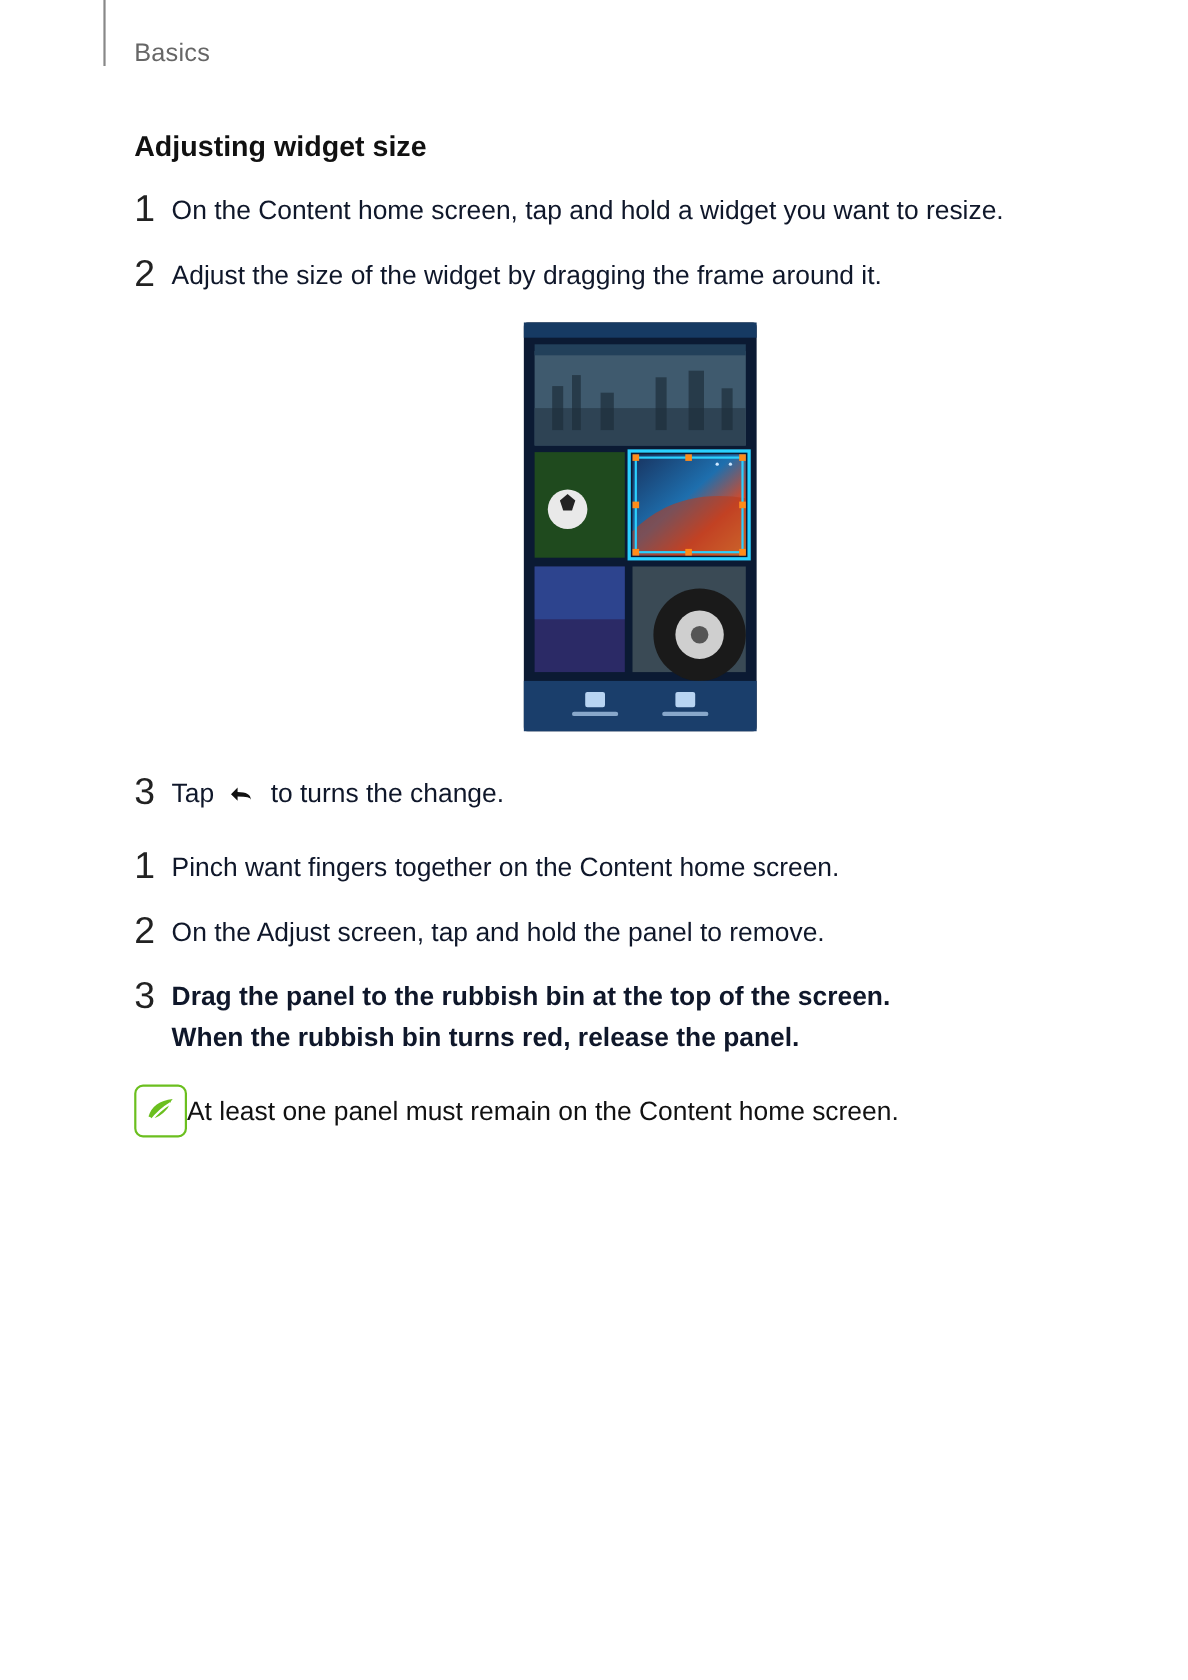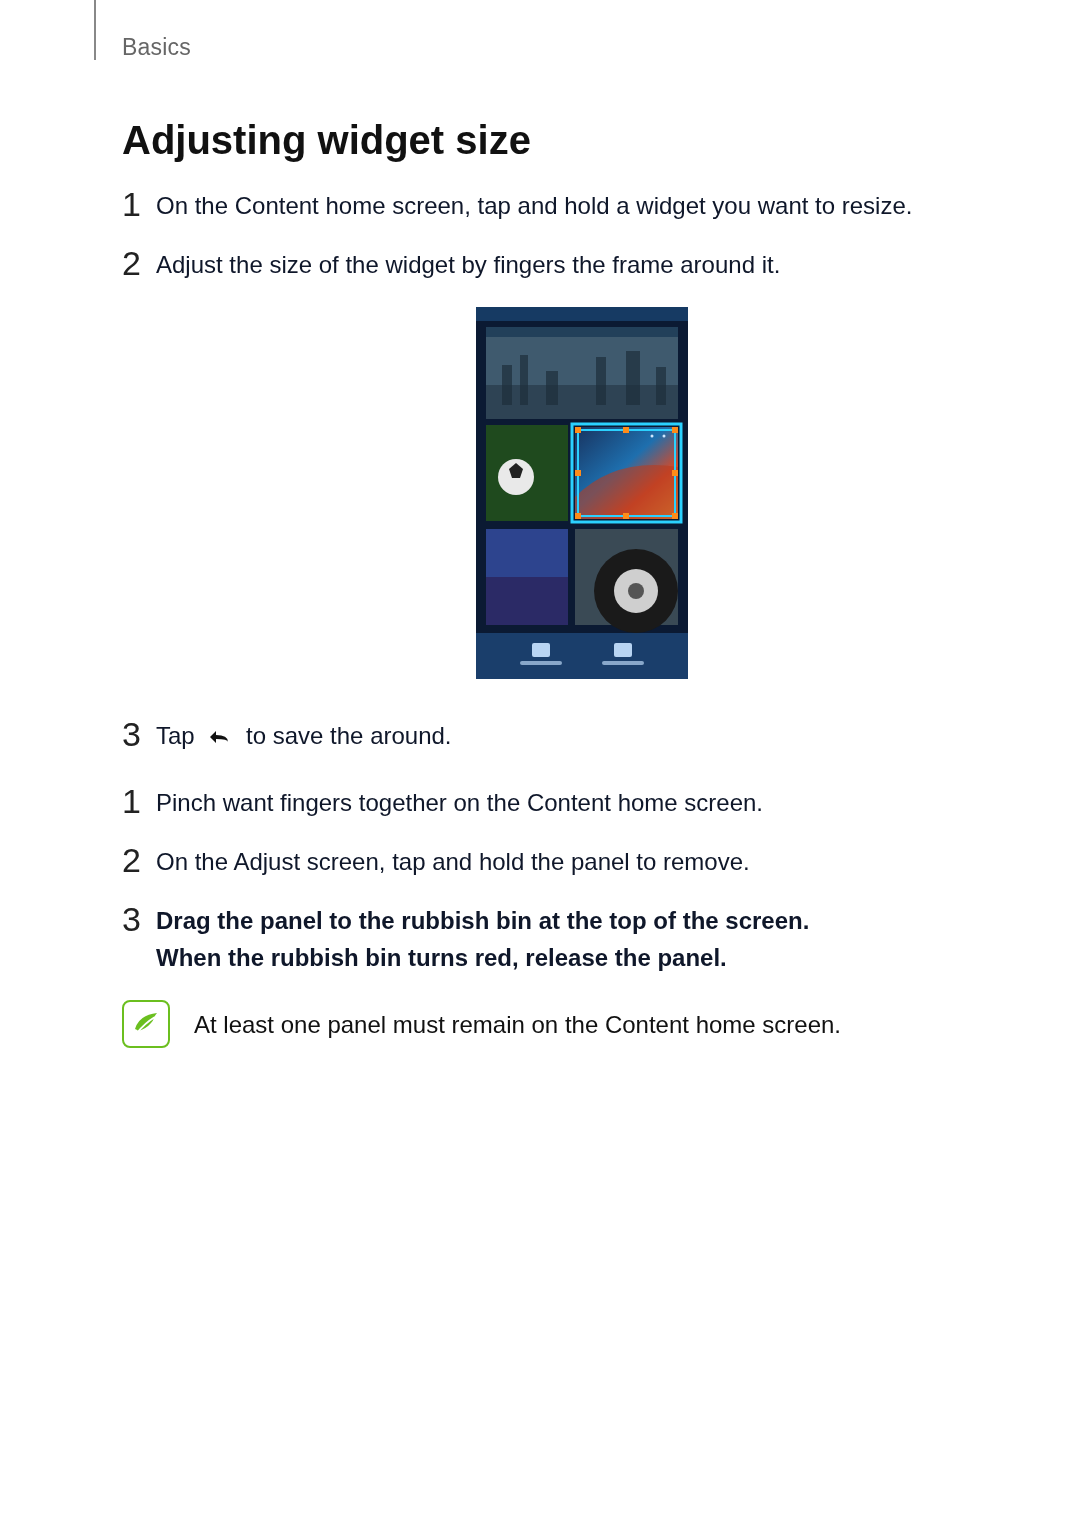--- a/index.html
+++ b/index.html
@@ -33,21 +33,21 @@
     color: #666;
     letter-spacing: 0.2px;
   }
   .content {
     position: absolute;
     left: 80px;
     right: 80px;
     top: 100px;
   }
   h2.section-heading {
-    font-size: 40px;
+    font-size: 26px;
     font-weight: 700;
     margin: 18px 0 22px 0;
     color: #111;
   }
   ol.numbered {
     list-style: none;
     padding: 0;
     margin: 0 0 24px 0;
   }
   ol.numbered > li {
@@ -78,21 +78,20 @@
     margin: 18px 0 36px 0;
   }
   .back-icon {
     display: inline-block;
     vertical-align: -3px;
     margin: 0 4px;
   }
   .note-row {
     display: flex;
     align-items: flex-start;
-    gap: 24px;
     margin-top: 8px;
   }
   .note-icon-box {
     width: 44px;
     height: 44px;
     border: 2.5px solid #6bbf1f;
     border-radius: 8px;
     display: flex;
     align-items: center;
     justify-content: center;
@@ -125,21 +124,21 @@
 
     <h2 class="section-heading">Adjusting widget size</h2>
 
     <ol class="numbered">
       <li>
         <span class="num">1</span>
         <span class="txt">On the Content home screen, tap and hold a widget you want to resize.</span>
       </li>
       <li>
         <span class="num">2</span>
-        <span class="txt">Adjust the size of the widget by fingers the frame around it.</span>
+        <span class="txt">Adjust the size of the widget by dragging the frame around it.</span>
       </li>
     </ol>
 
     <div class="figure-wrap">
       <svg width="212" height="372" viewBox="0 0 212 372">
 
         <rect x="0" y="0" width="212" height="372" rx="4" fill="#0b1a33"></rect>
 
         <rect x="0" y="0" width="212" height="14" fill="#163a63"></rect>
 
@@ -209,21 +208,21 @@
     <ol class="numbered">
       <li>
         <span class="num">3</span>
         <span class="txt">
           <span>Tap </span>
           <span class="back-icon">
             <svg width="30" height="20" viewBox="0 0 30 20">
               <path d="M5 10 L11 4 L11 8 Q23 8 23 15 Q23 12 11 12 L11 16 Z" fill="#111"></path>
             </svg>
           </span>
-          <span> to save the around.</span>
+          <span> to turns the change.</span>
         </span>
       </li>
     </ol>
 
 
     <ol class="numbered">
       <li>
         <span class="num">1</span>
         <span class="txt">Pinch want fingers together on the Content home screen.</span>
       </li>

